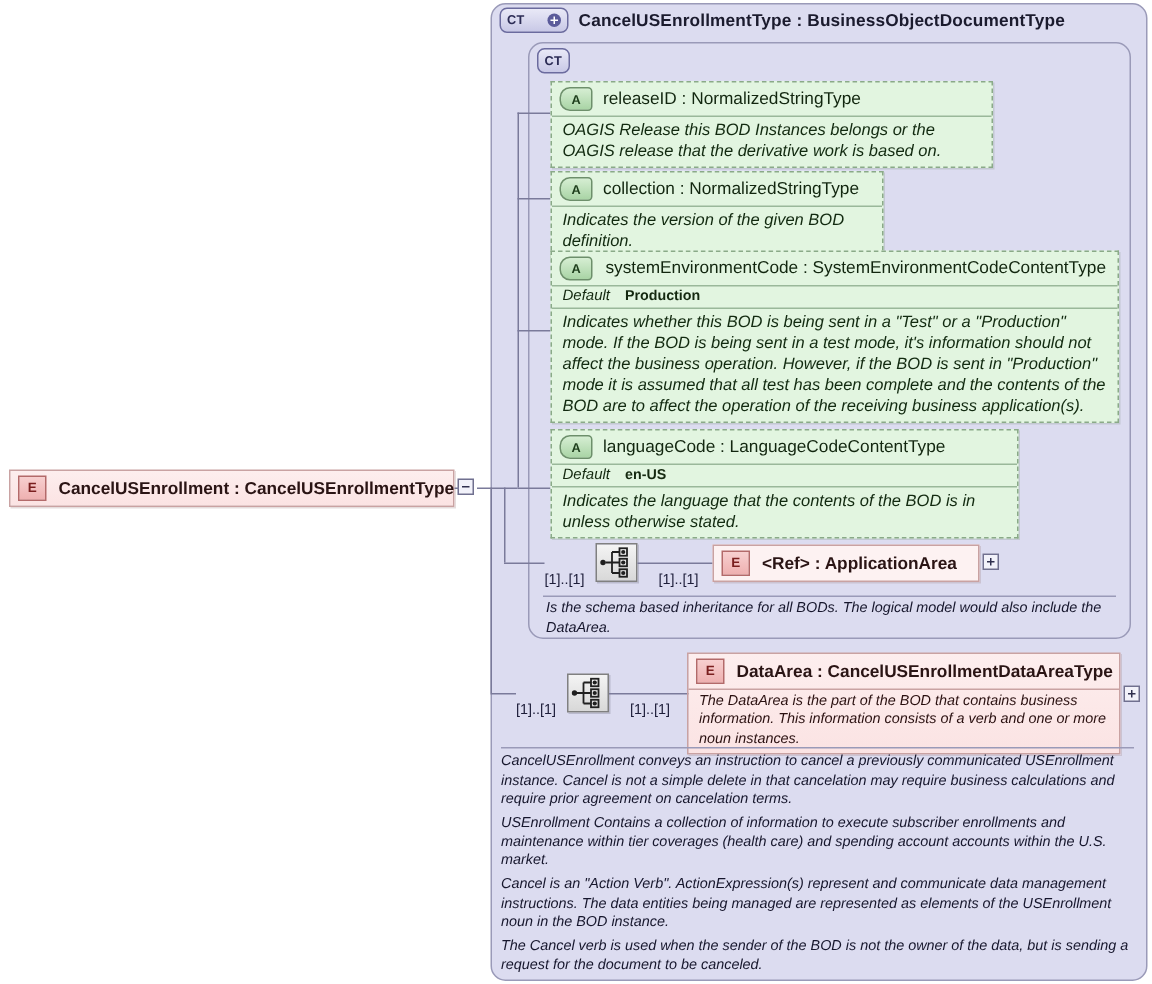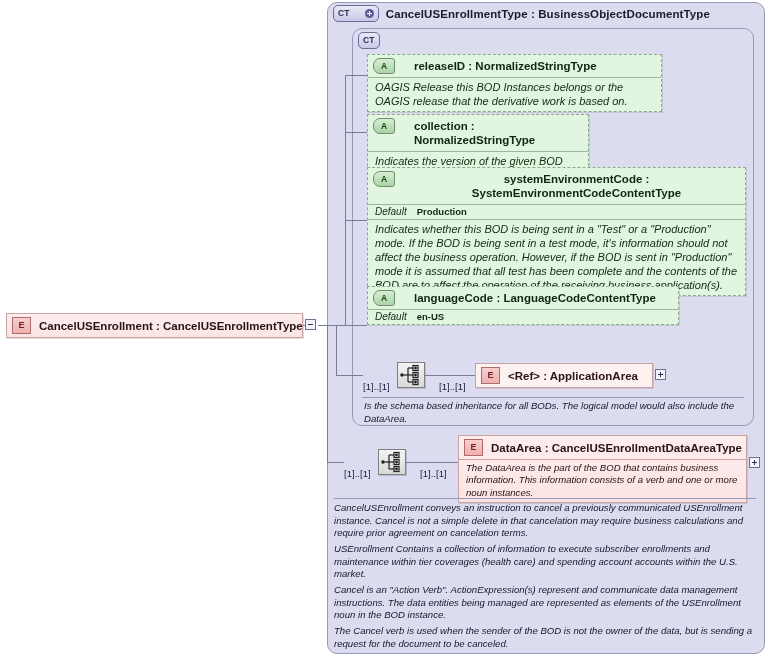--- a/index.html
+++ b/index.html
@@ -98,25 +98,24 @@
     box-shadow: 1px 1px 0 rgba(120,140,120,.25);
   }
   .attr-head {
     display: flex;
     align-items: flex-start;
     gap: 7px;
     padding: 3px 6px 3px 5px;
   }
   .attr-title {
     font-size: 11.5px;
-    font-weight: bold;
+    font-weight: normal;
     color: #12260f;
     line-height: 1.25;
     padding-top: 1px;
-    margin-left: 12px;
   }
   .badge-a {
     flex: 0 0 auto;
     display: inline-flex;
     align-items: center;
     justify-content: center;
     width: 20px; height: 14px;
     border: 1px solid #6d8f6b;
     border-radius: 7px 3px 3px 7px;
     background: linear-gradient(#d6eed3, #a9d4a5);
@@ -320,20 +319,21 @@
 
   <div class="abs attr-box" style="left:367px; top:286px; width:312px;">
     <div class="attr-head">
       <span class="badge-a">A</span>
       <span class="attr-title">languageCode : LanguageCodeContentType</span>
     </div>
     <div class="attr-default">
       <span class="dk">Default</span>
       <span class="dv">en-US</span>
     </div>
+    <div class="attr-doc">Indicates the language that the contents of the BOD is in unless otherwise stated.</div>
   </div>
 
   <div class="abs card" style="left:363px; top:369px;">[1]..[1]</div>
 
   <div class="abs seq-icon" style="left:397px; top:362px;">
     <svg width="26" height="24" viewBox="0 0 26 24" aria-hidden="true">
       <circle cx="4" cy="12" r="1.8" fill="#202020"></circle>
       <line x1="5.6" y1="12" x2="10" y2="12" stroke="#202020" stroke-width="1.2"></line>
       <line x1="10" y1="5" x2="10" y2="19" stroke="#202020" stroke-width="1.2"></line>
       <line x1="10" y1="5" x2="15" y2="5" stroke="#202020" stroke-width="1.2"></line>

